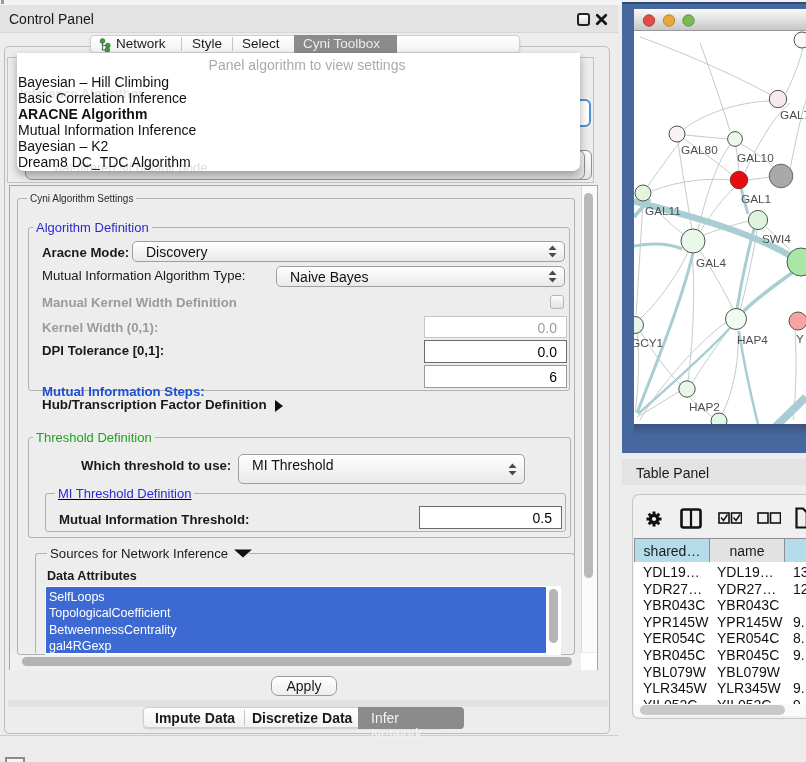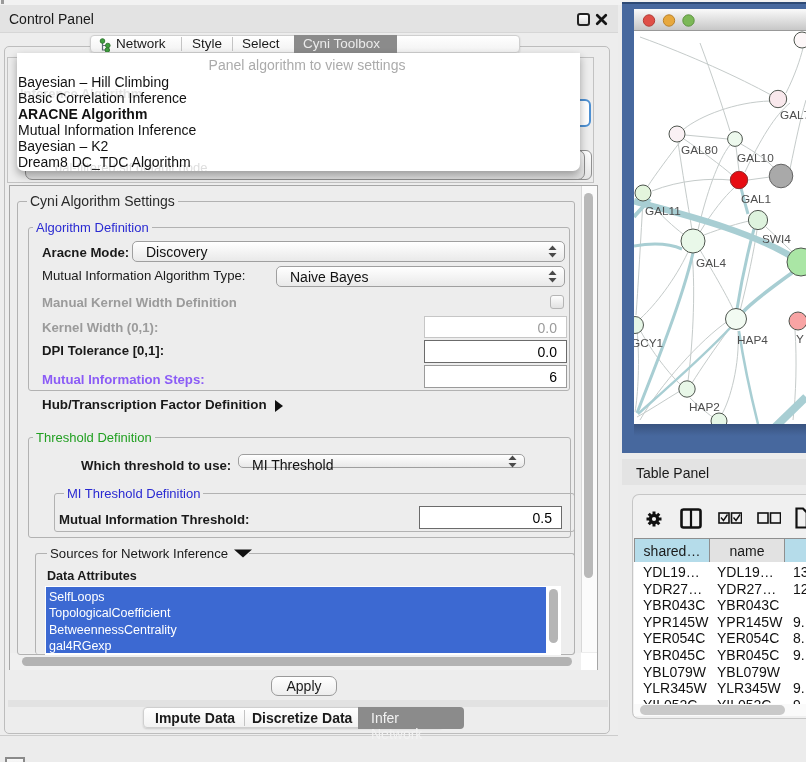--- a/index.html
+++ b/index.html
@@ -44,21 +44,21 @@
 <div class="abs" style="left:9px;top:185px;width:589px;height:485px;border:1px solid #a6a6a6;background:#ededed;"></div>
 
 <div class="abs" style="left:581px;top:186px;width:16px;height:466px;background:#fbfbfb;border-left:1px solid #d8d8d8;"></div>
 <div class="abs" style="left:584px;top:193px;width:9px;height:385px;background:#b9b9b9;border-radius:5px;"></div>
 
 <div class="abs" style="left:10px;top:653px;width:571px;height:17px;background:#f0f0f0;"></div>
 <div class="abs" style="left:22px;top:657px;width:550px;height:9px;background:#b3b3b3;border-radius:5px;"></div>
 <div class="abs" style="left:581px;top:653px;width:16px;height:17px;background:#fff;"></div>
 
 <fieldset class="abs" style="left:17px;top:193px;width:558px;height:462px;border:1px solid #b2b2b2;border-radius:3px;">
-<legend style="font-size:14px;color:#2a2a2a;margin-left:9px;padding:0 3px;">Cyni Algorithm Settings</legend>
+<legend style="font-size:10px;color:#2a2a2a;margin-left:9px;padding:0 3px;">Cyni Algorithm Settings</legend>
 </fieldset>
 
 <fieldset class="abs" style="left:28px;top:220px;width:542px;height:171px;border:1px solid #b2b2b2;border-radius:3px;">
 <legend style="font-size:13px;color:#2a2ad2;margin-left:4px;padding:0 3px;">Algorithm Definition</legend>
 </fieldset>
 
 <div class="abs" style="left:42px;top:245px;font-size:13.2px;font-weight:bold;color:#1a1a1a;">Aracne Mode:</div>
 <div class="abs combo" style="left:132px;top:241px;width:433px;height:21px;">
     <span>Discovery</span>
     <svg class="ar" width="9" height="13" viewBox="0 0 9 13">
@@ -78,42 +78,42 @@
 
 <div class="abs" style="left:42px;top:295px;font-size:13.2px;font-weight:bold;color:#9b9b9b;">Manual Kernel Width Definition</div>
 <div class="abs" style="left:550px;top:295px;width:14px;height:14px;border:1px solid #b5b5b5;border-radius:3px;background:linear-gradient(#fdfdfd,#e2e2e2);"></div>
 
 <div class="abs" style="left:42px;top:320px;font-size:13.2px;font-weight:bold;color:#9b9b9b;">Kernel Width (0,1):</div>
 <div class="abs field" style="left:424px;top:316px;width:143px;height:22px;border:1px solid #c6c6c6;color:#9b9b9b;">0.0</div>
 
 <div class="abs" style="left:42px;top:343px;font-size:13.2px;font-weight:bold;color:#1a1a1a;">DPI Tolerance [0,1]:</div>
 <div class="abs field" style="left:424px;top:340px;width:143px;height:23px;border:1px solid #6b6b6b;color:#000;">0.0</div>
 
-<div class="abs" style="left:42px;top:372px;font-size:13.2px;font-weight:bold;color:#8b5cf6;">Mutual Information Steps:</div>
+<div class="abs" style="left:42px;top:384px;font-size:13.2px;font-weight:bold;color:#1d4ed8;">Mutual Information Steps:</div>
 <div class="abs field" style="left:424px;top:365px;width:143px;height:23px;border:1px solid #9a9a9a;color:#000;">6</div>
 
 <div class="abs" style="left:42px;top:397px;font-size:13.4px;font-weight:bold;color:#1a1a1a;">Hub/Transcription Factor Definition</div>
 <svg class="abs" style="left:272px;top:399px;" width="14" height="14" viewBox="0 0 14 14">
     <path d="M3 1 L11 7 L3 13 Z" fill="#111"></path>
   </svg>
 
 <fieldset class="abs" style="left:28px;top:430px;width:543px;height:108px;border:1px solid #b2b2b2;border-radius:3px;">
 <legend style="font-size:13px;color:#22a022;margin-left:4px;padding:0 3px;">Threshold Definition</legend>
 </fieldset>
 
 <div class="abs" style="left:81px;top:458px;font-size:13.2px;font-weight:bold;color:#1a1a1a;">Which threshold to use:</div>
-<div class="abs combo" style="left:238px;top:454px;width:287px;height:14px;">
+<div class="abs combo" style="left:238px;top:454px;width:287px;height:30px;">
     <span>MI Threshold</span>
     <svg class="ar" width="9" height="13" viewBox="0 0 9 13">
       <path d="M4.5 0.5 L8.5 5 L0.5 5 Z" fill="#4a4a4a"></path>
       <path d="M4.5 12.5 L0.5 8 L8.5 8 Z" fill="#4a4a4a"></path>
     </svg>
   </div>
 
-<fieldset class="abs" style="left:54px;top:486px;width:521px;height:46px;border:1px solid #b2b2b2;border-radius:3px;">
+<fieldset class="abs" style="left:45px;top:486px;width:521px;height:46px;border:1px solid #b2b2b2;border-radius:3px;text-decoration:underline;">
 <legend style="font-size:13px;color:#2a2ad2;margin-left:9px;padding:0 3px;">MI Threshold Definition</legend>
 </fieldset>
 
 <div class="abs" style="left:59px;top:512px;font-size:13.2px;font-weight:bold;color:#1a1a1a;">Mutual Information Threshold:</div>
 <div class="abs field" style="left:419px;top:506px;width:143px;height:23px;border:1px solid #6b6b6b;color:#000;">0.5</div>
 
 <fieldset class="abs" style="left:35px;top:546px;width:540px;height:108px;border:1px solid #b2b2b2;border-radius:3px;border-bottom:none;">
 <legend style="font-size:13.2px;color:#1a1a1a;margin-left:11px;padding:0 3px;">Sources for Network Inference&nbsp;&nbsp;&nbsp;&nbsp;&nbsp;</legend>
 </fieldset>
 <svg class="abs" style="left:233px;top:549px;" width="20" height="9" viewBox="0 0 20 9">

